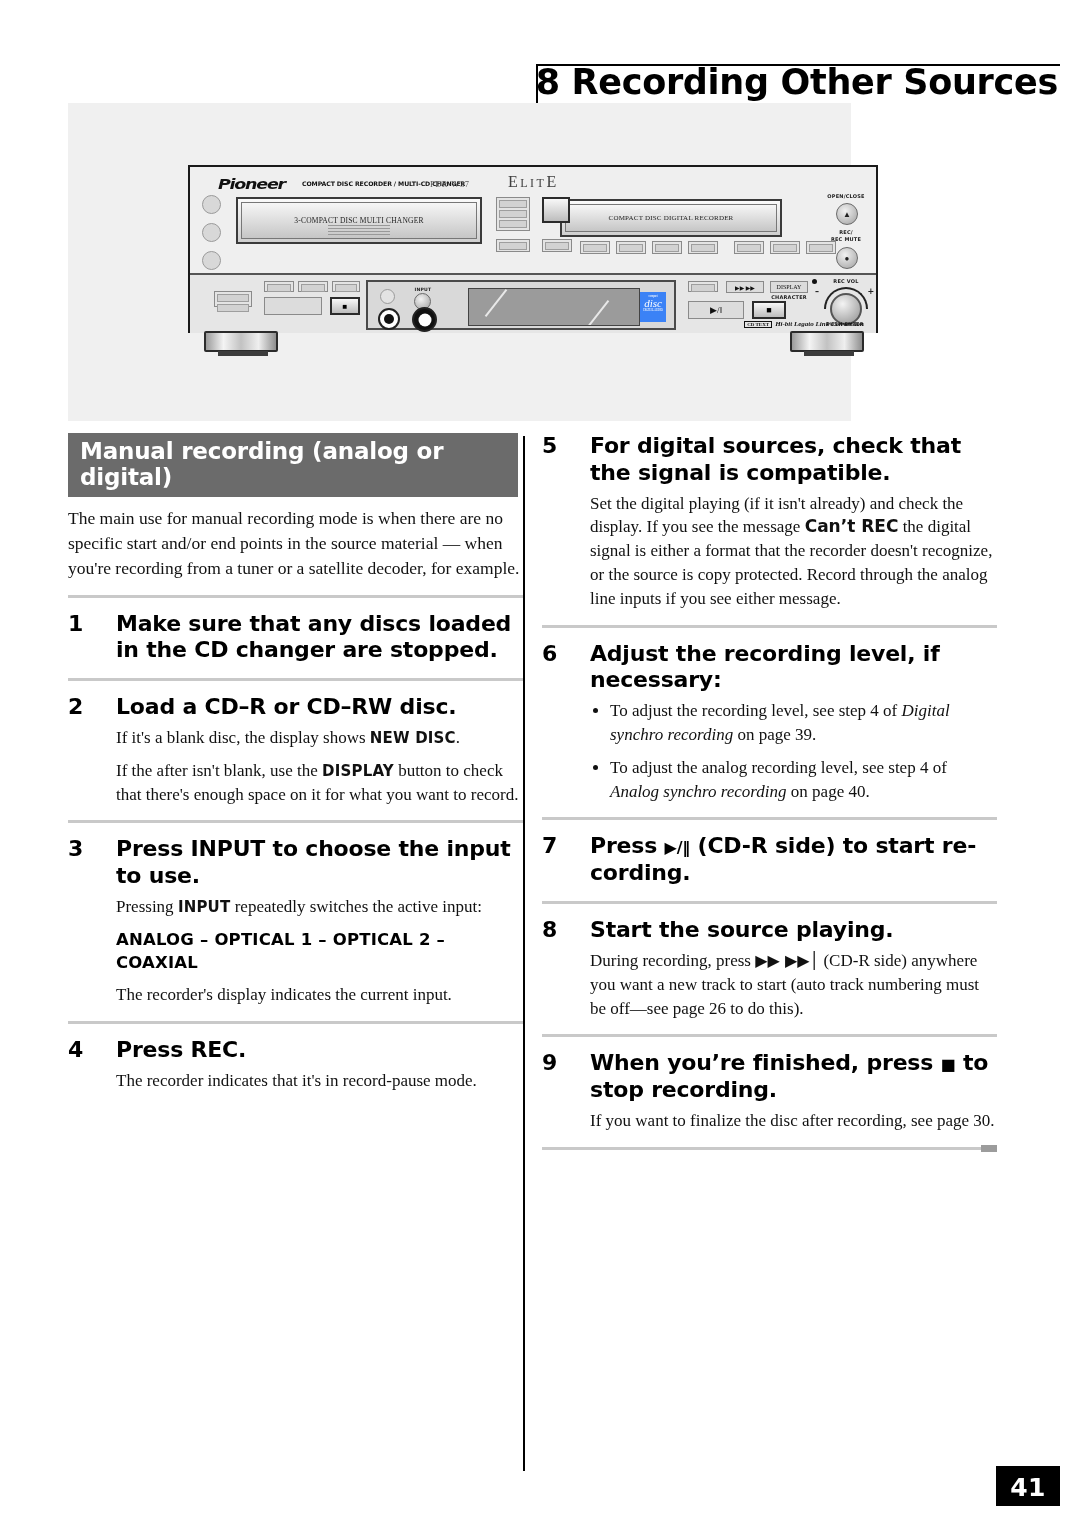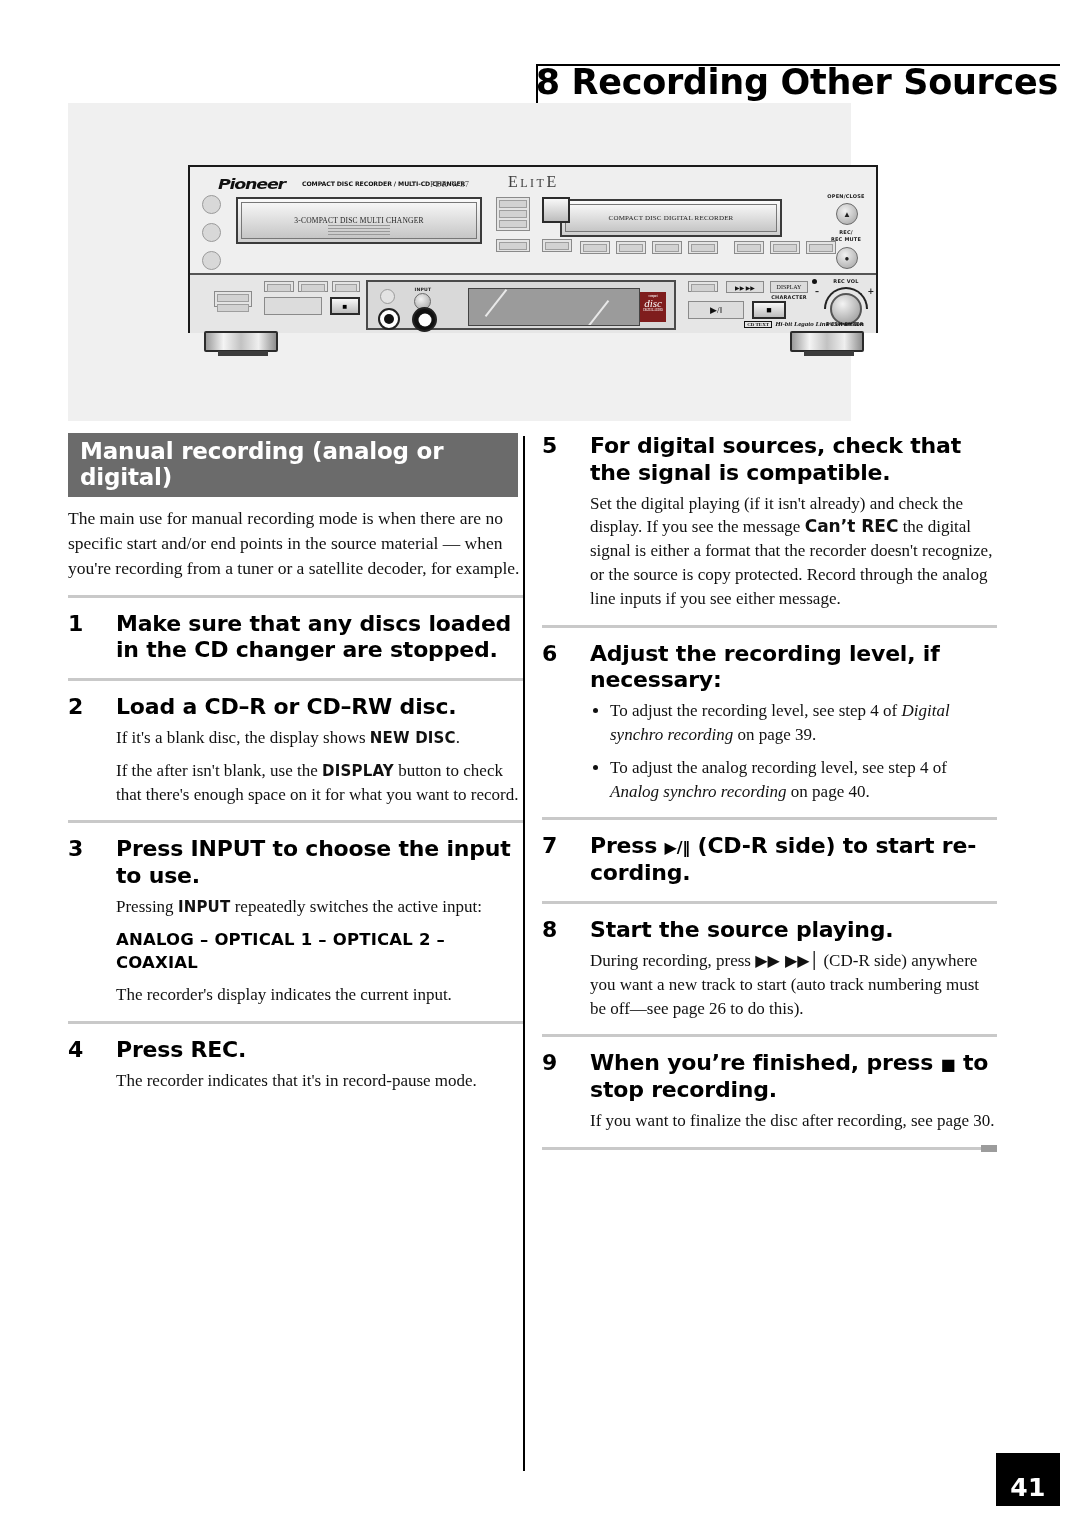--- a/index.html
+++ b/index.html
@@ -258,21 +258,21 @@
     background: #e8e8e8;
     transform: rotate(38deg);
   }
   .screen:before { left: 26px; top: -3px; }
   .screen:after { left: 128px; top: 8px; }
 
   .cdlogo {
     position: absolute;
     right: 8px; top: 10px;
     width: 26px; height: 30px;
-    background: #7f1d1d;
+    background: #3b82f6;
     color: #fff;
     font-family: "Liberation Serif", serif;
     font-size: 9px;
     text-align: center;
     line-height: 1;
     padding-top: 3px;
     box-sizing: border-box;
   }
   .cdlogo em { font-style: italic; font-size: 11px; }
   .cdlogo span {
@@ -468,21 +468,21 @@
 
   
   .page-num {
     position: absolute;
     right: 20px; bottom: 38px;
     background: #000000;
     color: #ffffff;
     font-family: "DejaVu Sans", sans-serif;
     font-weight: bold;
     font-size: 25px;
-    padding: 20px 14px 4px 14px;
+    padding: 7px 14px 4px 14px;
     letter-spacing: 0.5px;
   }
 </style>
 </head>
 <body>
 
 <div class="page">
 
   <div class="header-rule-top"></div>
   <div class="header-rule-left"></div>

